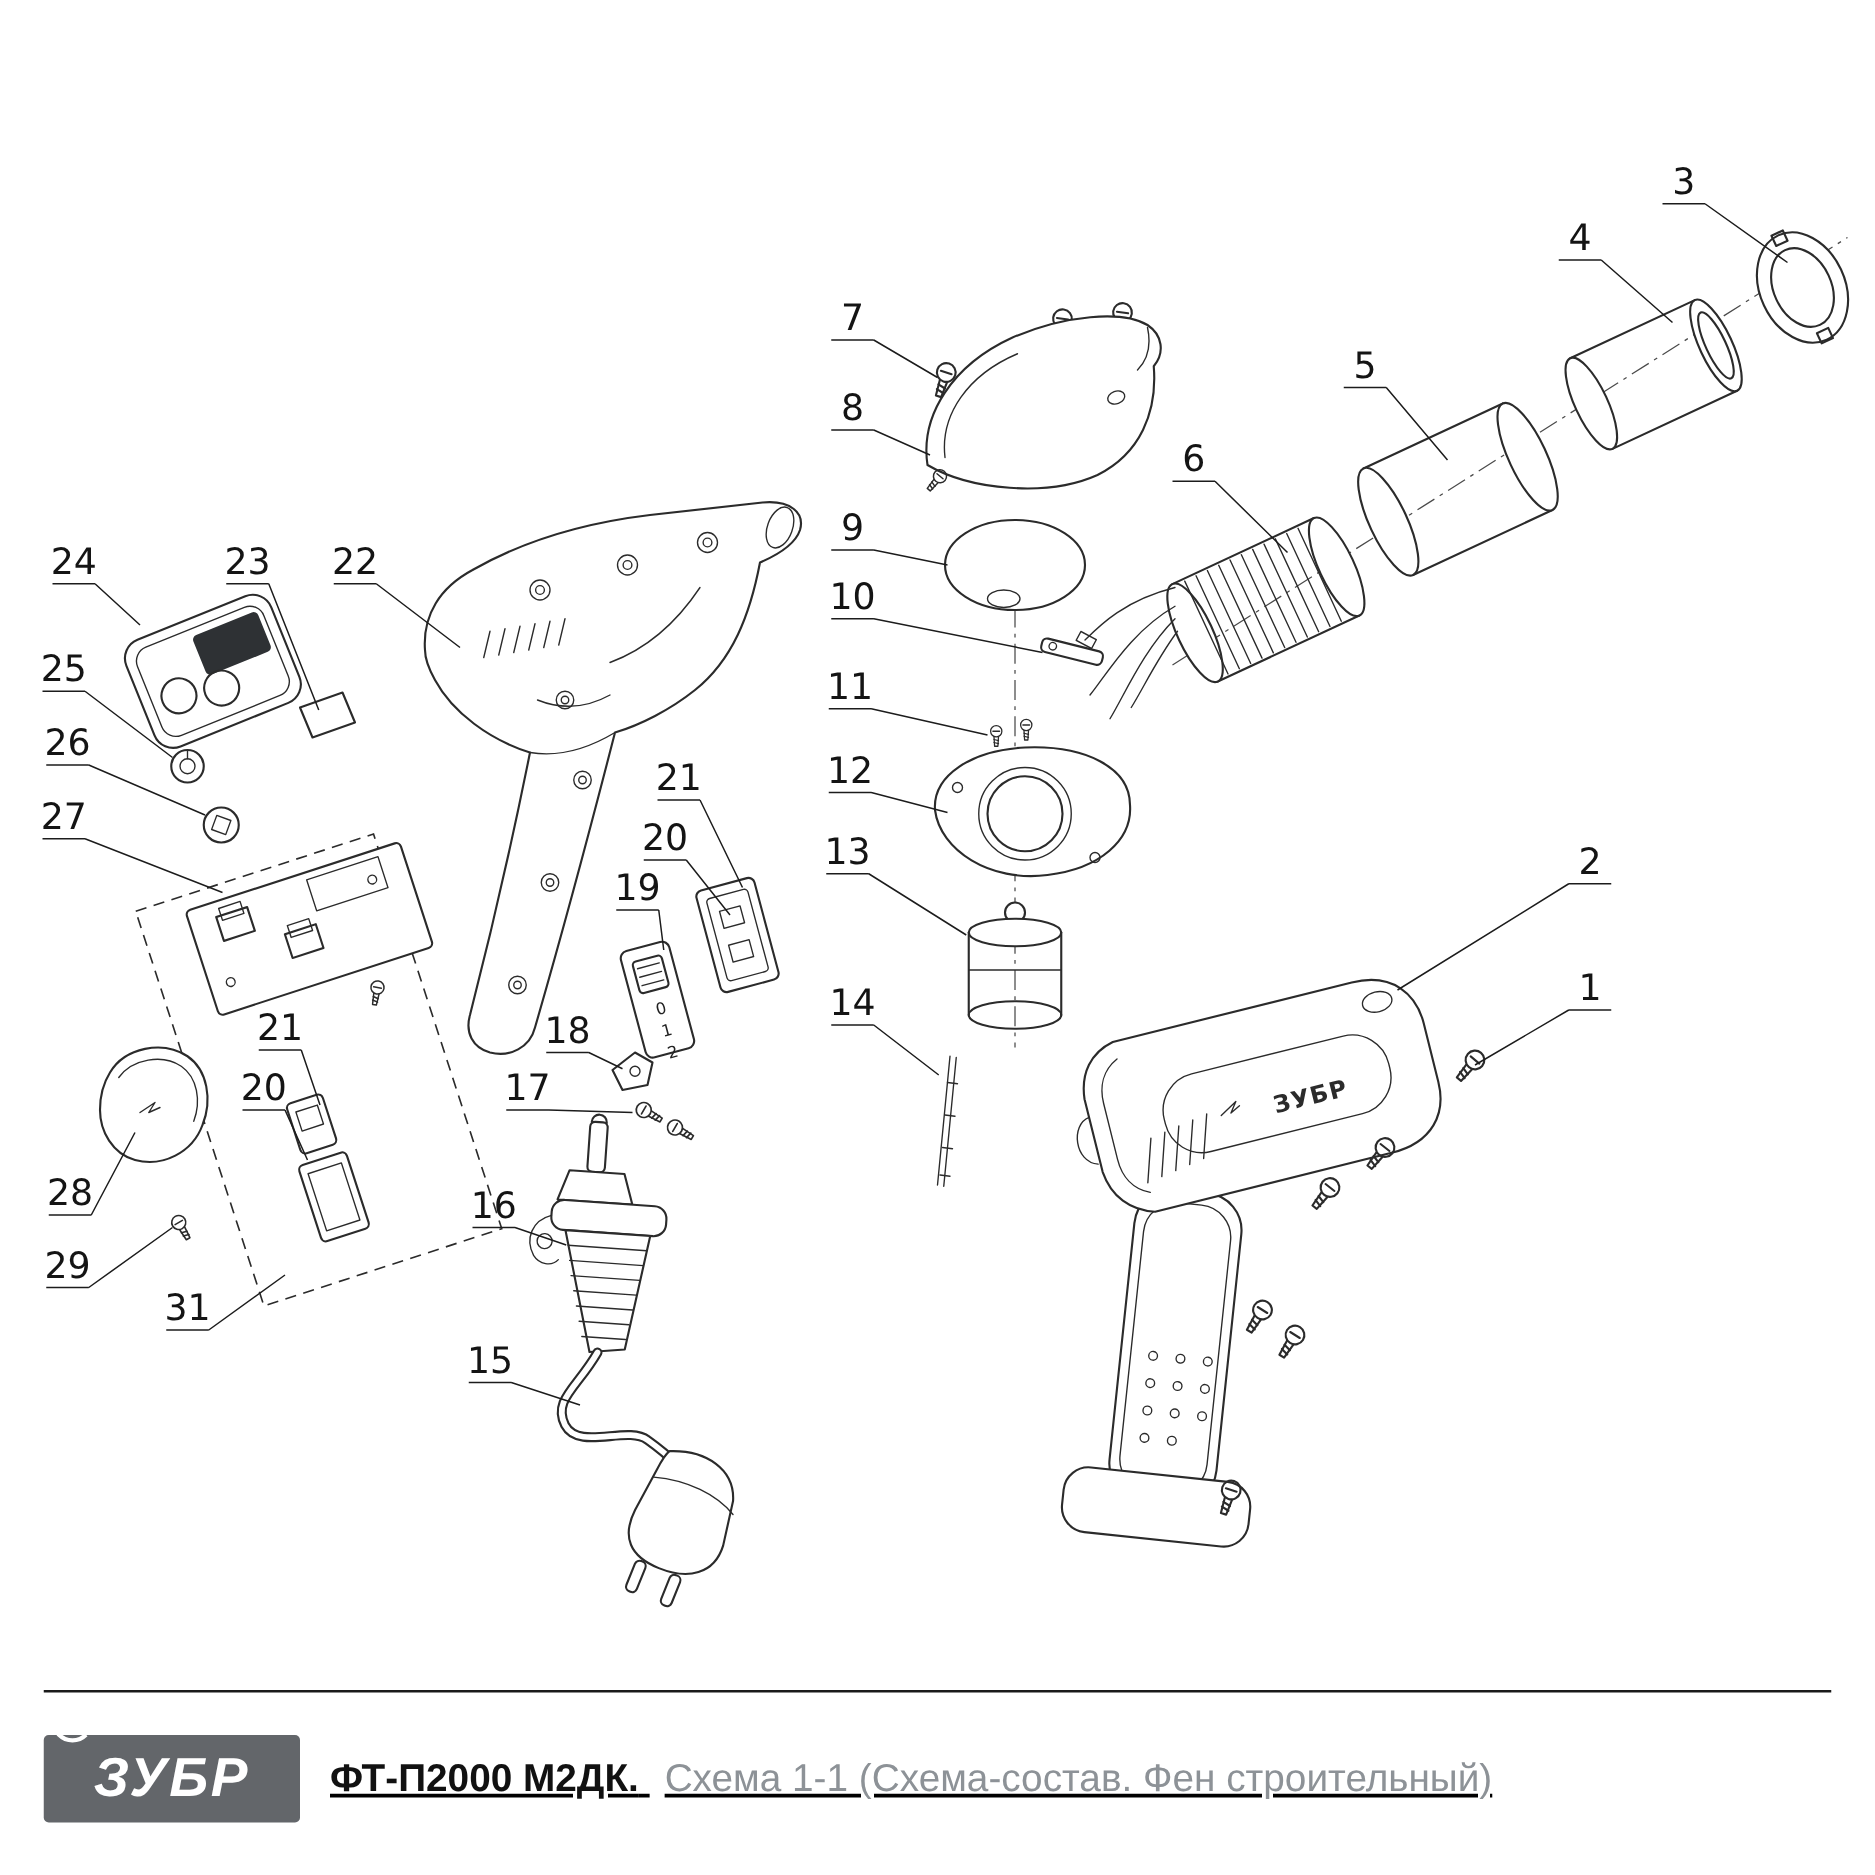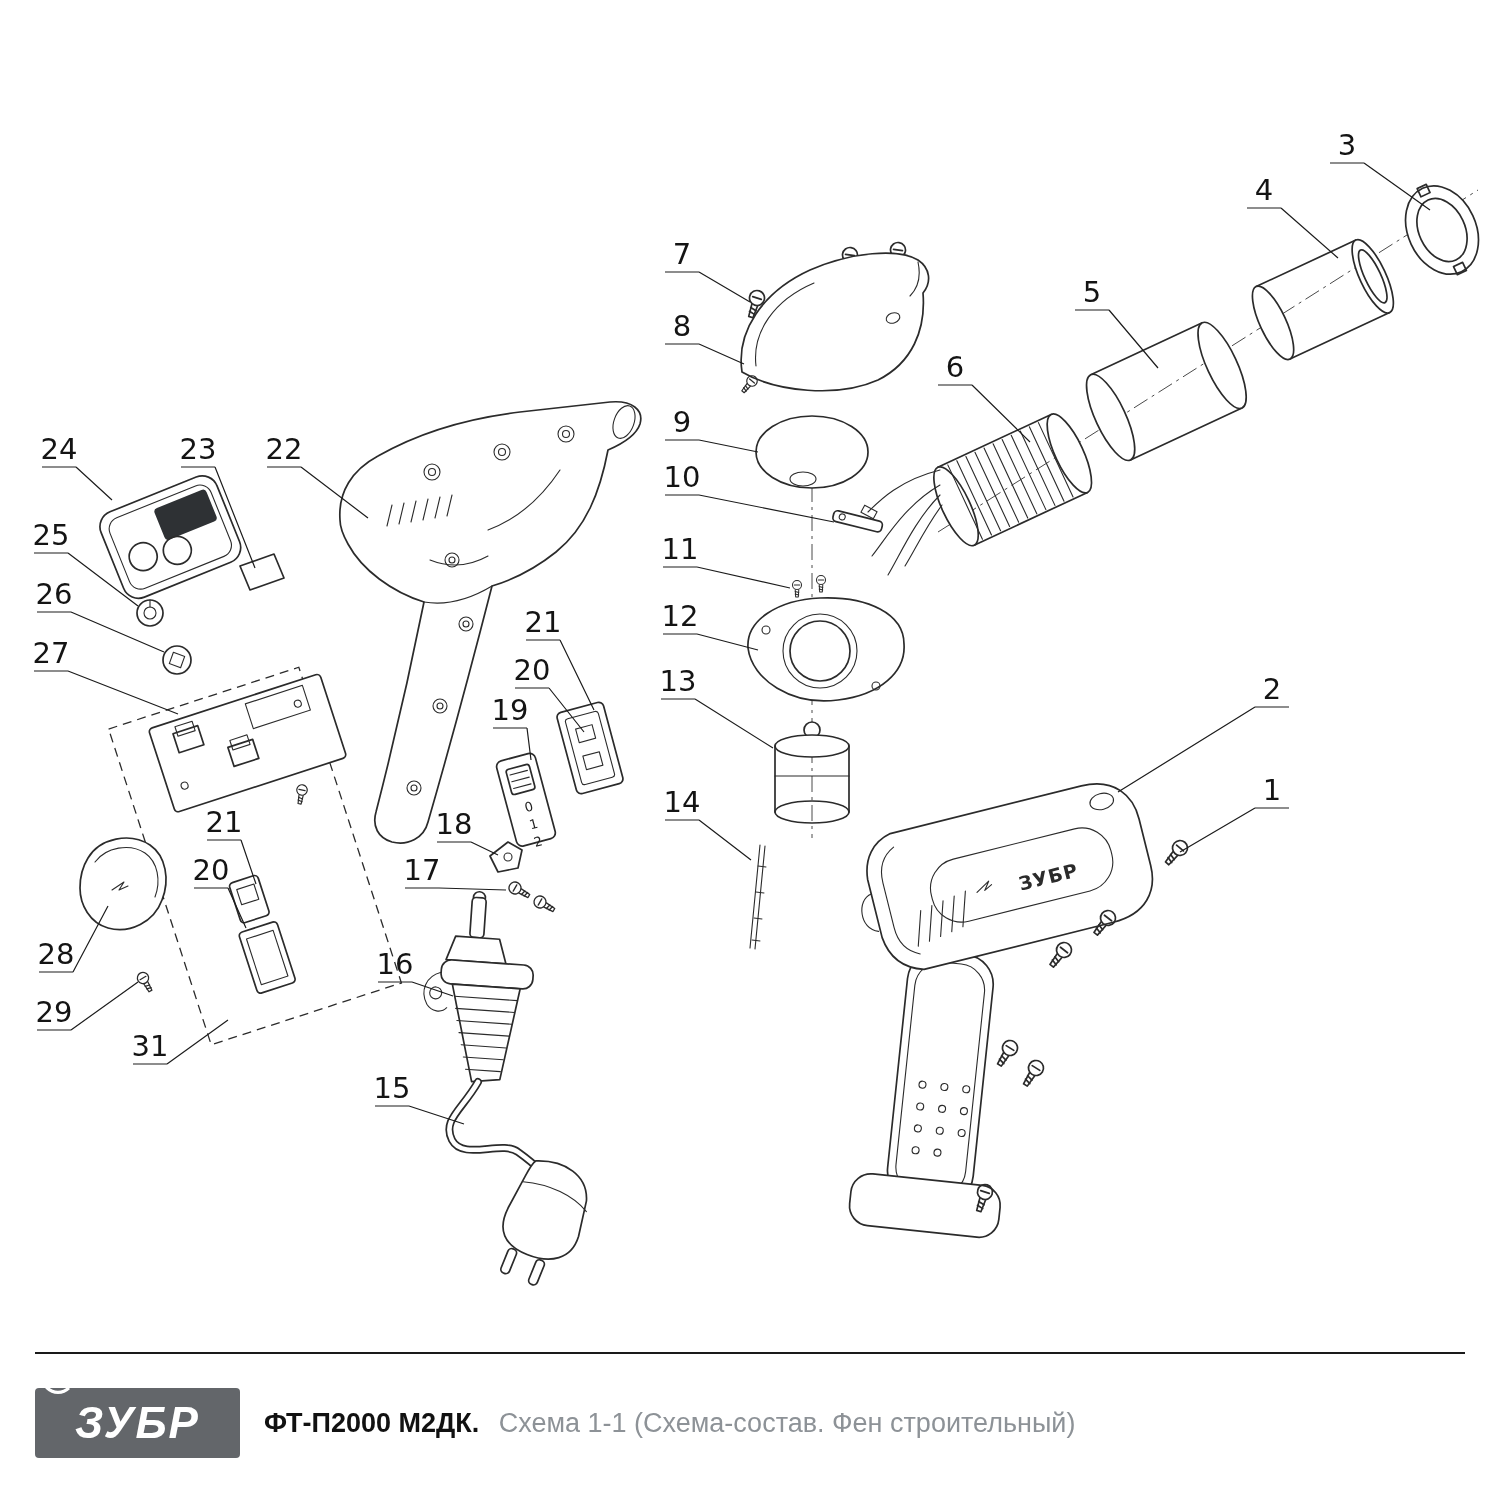--- a/index.html
+++ b/index.html
@@ -15,21 +15,21 @@
   .lead{fill:none;stroke:#1c1c1c;stroke-width:1.2;}
   .lbl{font:29px "DejaVu Sans",sans-serif;fill:#141414;text-anchor:middle;}
   .tiny{font:13px "DejaVu Sans",sans-serif;fill:#222;text-anchor:middle;}
   .gunbrand{font:bold 19px "DejaVu Sans",sans-serif;fill:#2b2b2b;text-anchor:middle;letter-spacing:1px;}
   .footer{position:absolute;left:35px;right:35px;top:1352px;border-top:2px solid #1a1a1a;
           padding-top:34px;display:flex;align-items:center;gap:24px;}
   .brand-badge{width:205px;height:70px;background:#63666a;border-radius:4px;
                display:flex;align-items:center;justify-content:center;gap:10px;flex:0 0 auto;}
   .brand-text{color:#fff;font-weight:bold;font-style:italic;font-size:44px;letter-spacing:2px;
               font-family:"Liberation Sans",sans-serif;}
-  .caption{font-size:27px;white-space:nowrap;}
+  .caption{font-size:31px;white-space:nowrap;text-decoration:underline;}
   .model{font-weight:bold;color:#111;}
   .scheme{color:#8d9297;margin-left:12px;font-weight:normal;}
 </style>
 </head>
 <body>
 
 <svg width="1500" height="1500" viewBox="0 0 1500 1500">
   <defs>
     <g id="screw" class="ln">
       <circle r="7.5"></circle>

